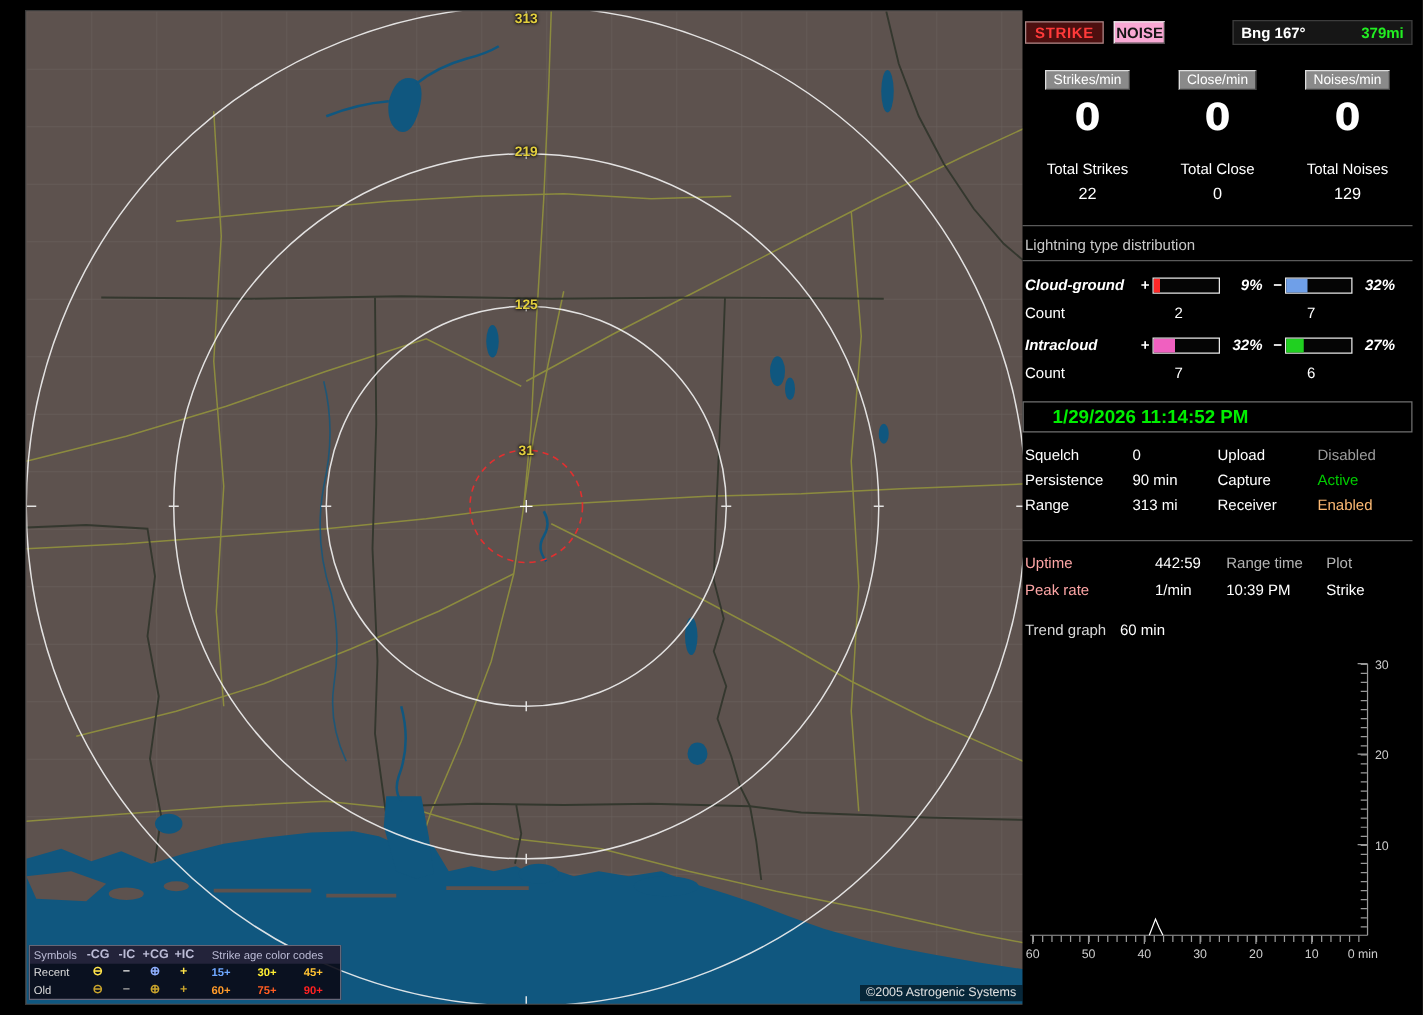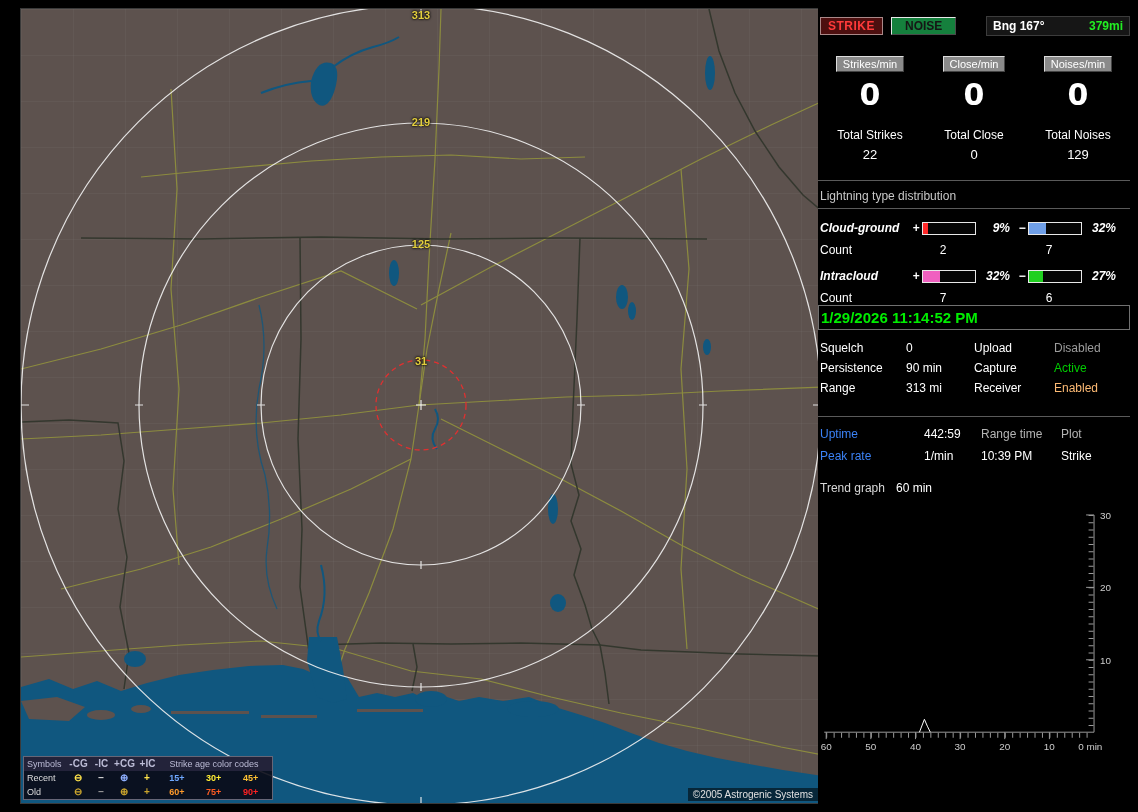--- a/index.html
+++ b/index.html
@@ -23,22 +23,22 @@
   .lg-name{width:40px;}
   .lg-sym{width:23px;text-align:center;font-weight:bold;font-size:10px;line-height:10px;}
   .lg-agehead{flex:1;text-align:center;}
   .lg-age{width:37px;text-align:center;font-weight:bold;}
 
   
   .panel{position:absolute;left:818px;top:8px;width:312px;height:796px;background:#000;}
   .topbar{display:flex;align-items:center;margin:8px 0 0 2px;}
   .btn-strike{background:#4d0f0f;color:#ff3a3a;border:1px solid #aa8888;font-weight:bold;
               font-size:12px;padding:1px 7px;letter-spacing:.5px;cursor:default;}
-  .btn-noise{background:#15803d;color:#151515;border:1px solid;font-weight:bold;font-size:12px;
-             border-color:#e8e8e8 #4a4a4a #4a4a4a #e8e8e8;padding:1px 13px;margin-left:8px;cursor:default;}
+  .btn-noise{background:#f9a8d4;color:#151515;border:1px solid;font-weight:bold;font-size:12px;
+             border-color:#e8e8e8 #4a4a4a #4a4a4a #e8e8e8;padding:1px 1px;margin-left:8px;cursor:default;}
   .bng{margin-left:auto;background:#161616;border:1px solid #3c3c3c;padding:2px 6px;
        width:130px;display:flex;justify-content:space-between;font-weight:bold;}
   .bng-range{color:#22ee22;}
 
   .counters{display:flex;text-align:center;margin-top:20px;}
   .counter{flex:1;}
   .counter-label{display:inline-block;background:#8a8a8a;color:#fff;border:1px solid;
                  border-color:#dddddd #444444 #444444 #dddddd;font-size:11px;padding:1px 6px;cursor:default;}
   .counter-value{font-family:"DejaVu Sans",sans-serif;font-weight:bold;font-size:30px;margin-top:5px;}
 
@@ -54,33 +54,33 @@
   .dist-name{width:92px;font-weight:bold;padding-left:2px;box-sizing:border-box;}
   .dist-sign{width:12px;font-weight:bold;text-align:center;}
   .bar{width:52px;height:11px;border:1px solid #e8e8e8;background:#050505;}
   .bar-fill{height:100%;}
   .dist-pct{width:40px;font-weight:bold;text-align:right;padding-right:6px;box-sizing:border-box;}
   .count-row{display:flex;margin-top:8px;}
   .count-label{width:92px;padding-left:2px;box-sizing:border-box;}
   .count-v{width:66px;text-align:center;}
   .count-sp{width:40px;}
 
-  .timebox{border:1px solid #707070;padding:3px 2px;}
+  .timebox{border:1px solid #707070;margin-top:16px;padding:3px 23px;}
   .timestamp{color:#00ee00;font-weight:bold;font-size:15px;}
 
   .settings{margin-top:8px;}
   .set-row{display:flex;height:20px;align-items:center;}
   .set-k1{width:88px;padding-left:2px;box-sizing:border-box;}
   .set-v1{width:68px;}
   .set-k2{width:80px;}
   .set-v2{flex:1;}
 
   .stat-row{display:flex;height:22px;align-items:center;}
   .stats{margin-top:6px;}
-  .stat-k{width:106px;color:#3b82f6;padding-left:2px;box-sizing:border-box;}
+  .stat-k{width:106px;color:#fca5a5;padding-left:2px;box-sizing:border-box;}
   .stat-v{width:57px;}
   .stat-k2{width:80px;color:#b4b4b4;}
   .stat-v2{flex:1;}
   .stat-w{color:#fff;}
   .trend-row{display:flex;height:22px;align-items:flex-end;margin-top:6px;}
   .trend-k{width:78px;color:#d8d8d8;padding-left:2px;box-sizing:border-box;}
   .graph{margin-top:14px;}
   .gtick{fill:#cccccc;font-size:10px;font-family:"Liberation Sans",sans-serif;}
 </style>
 </head>

